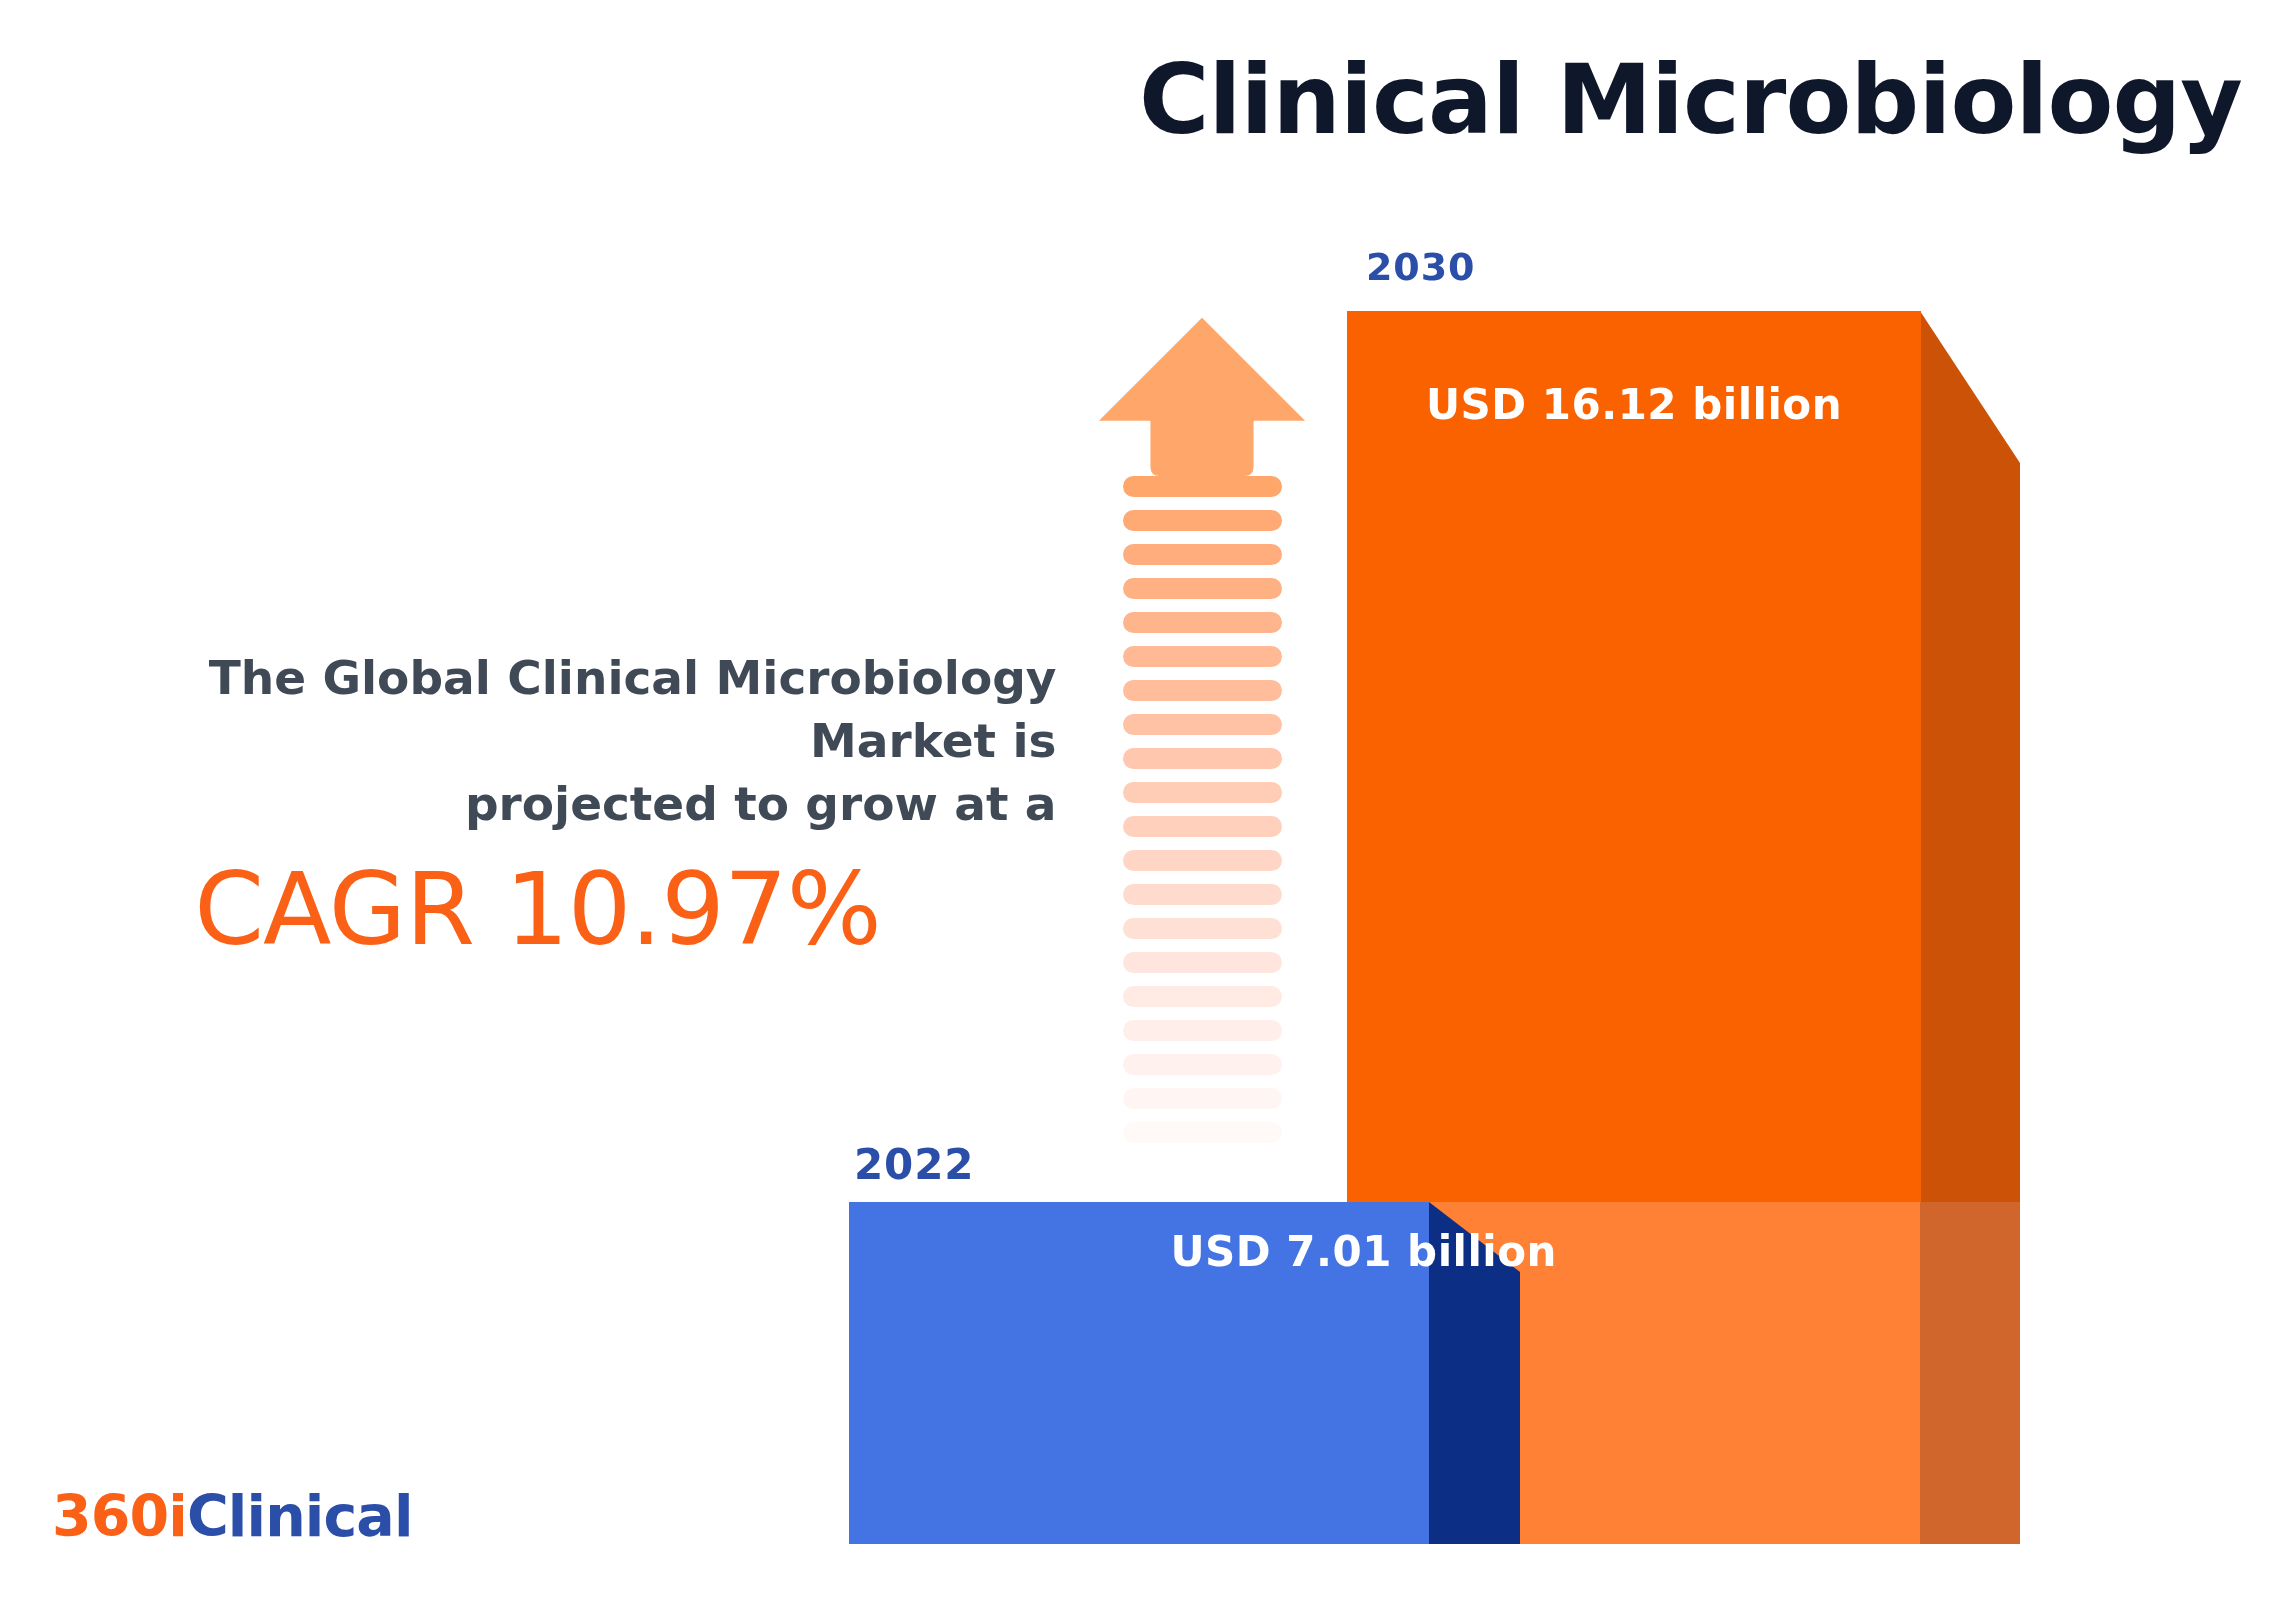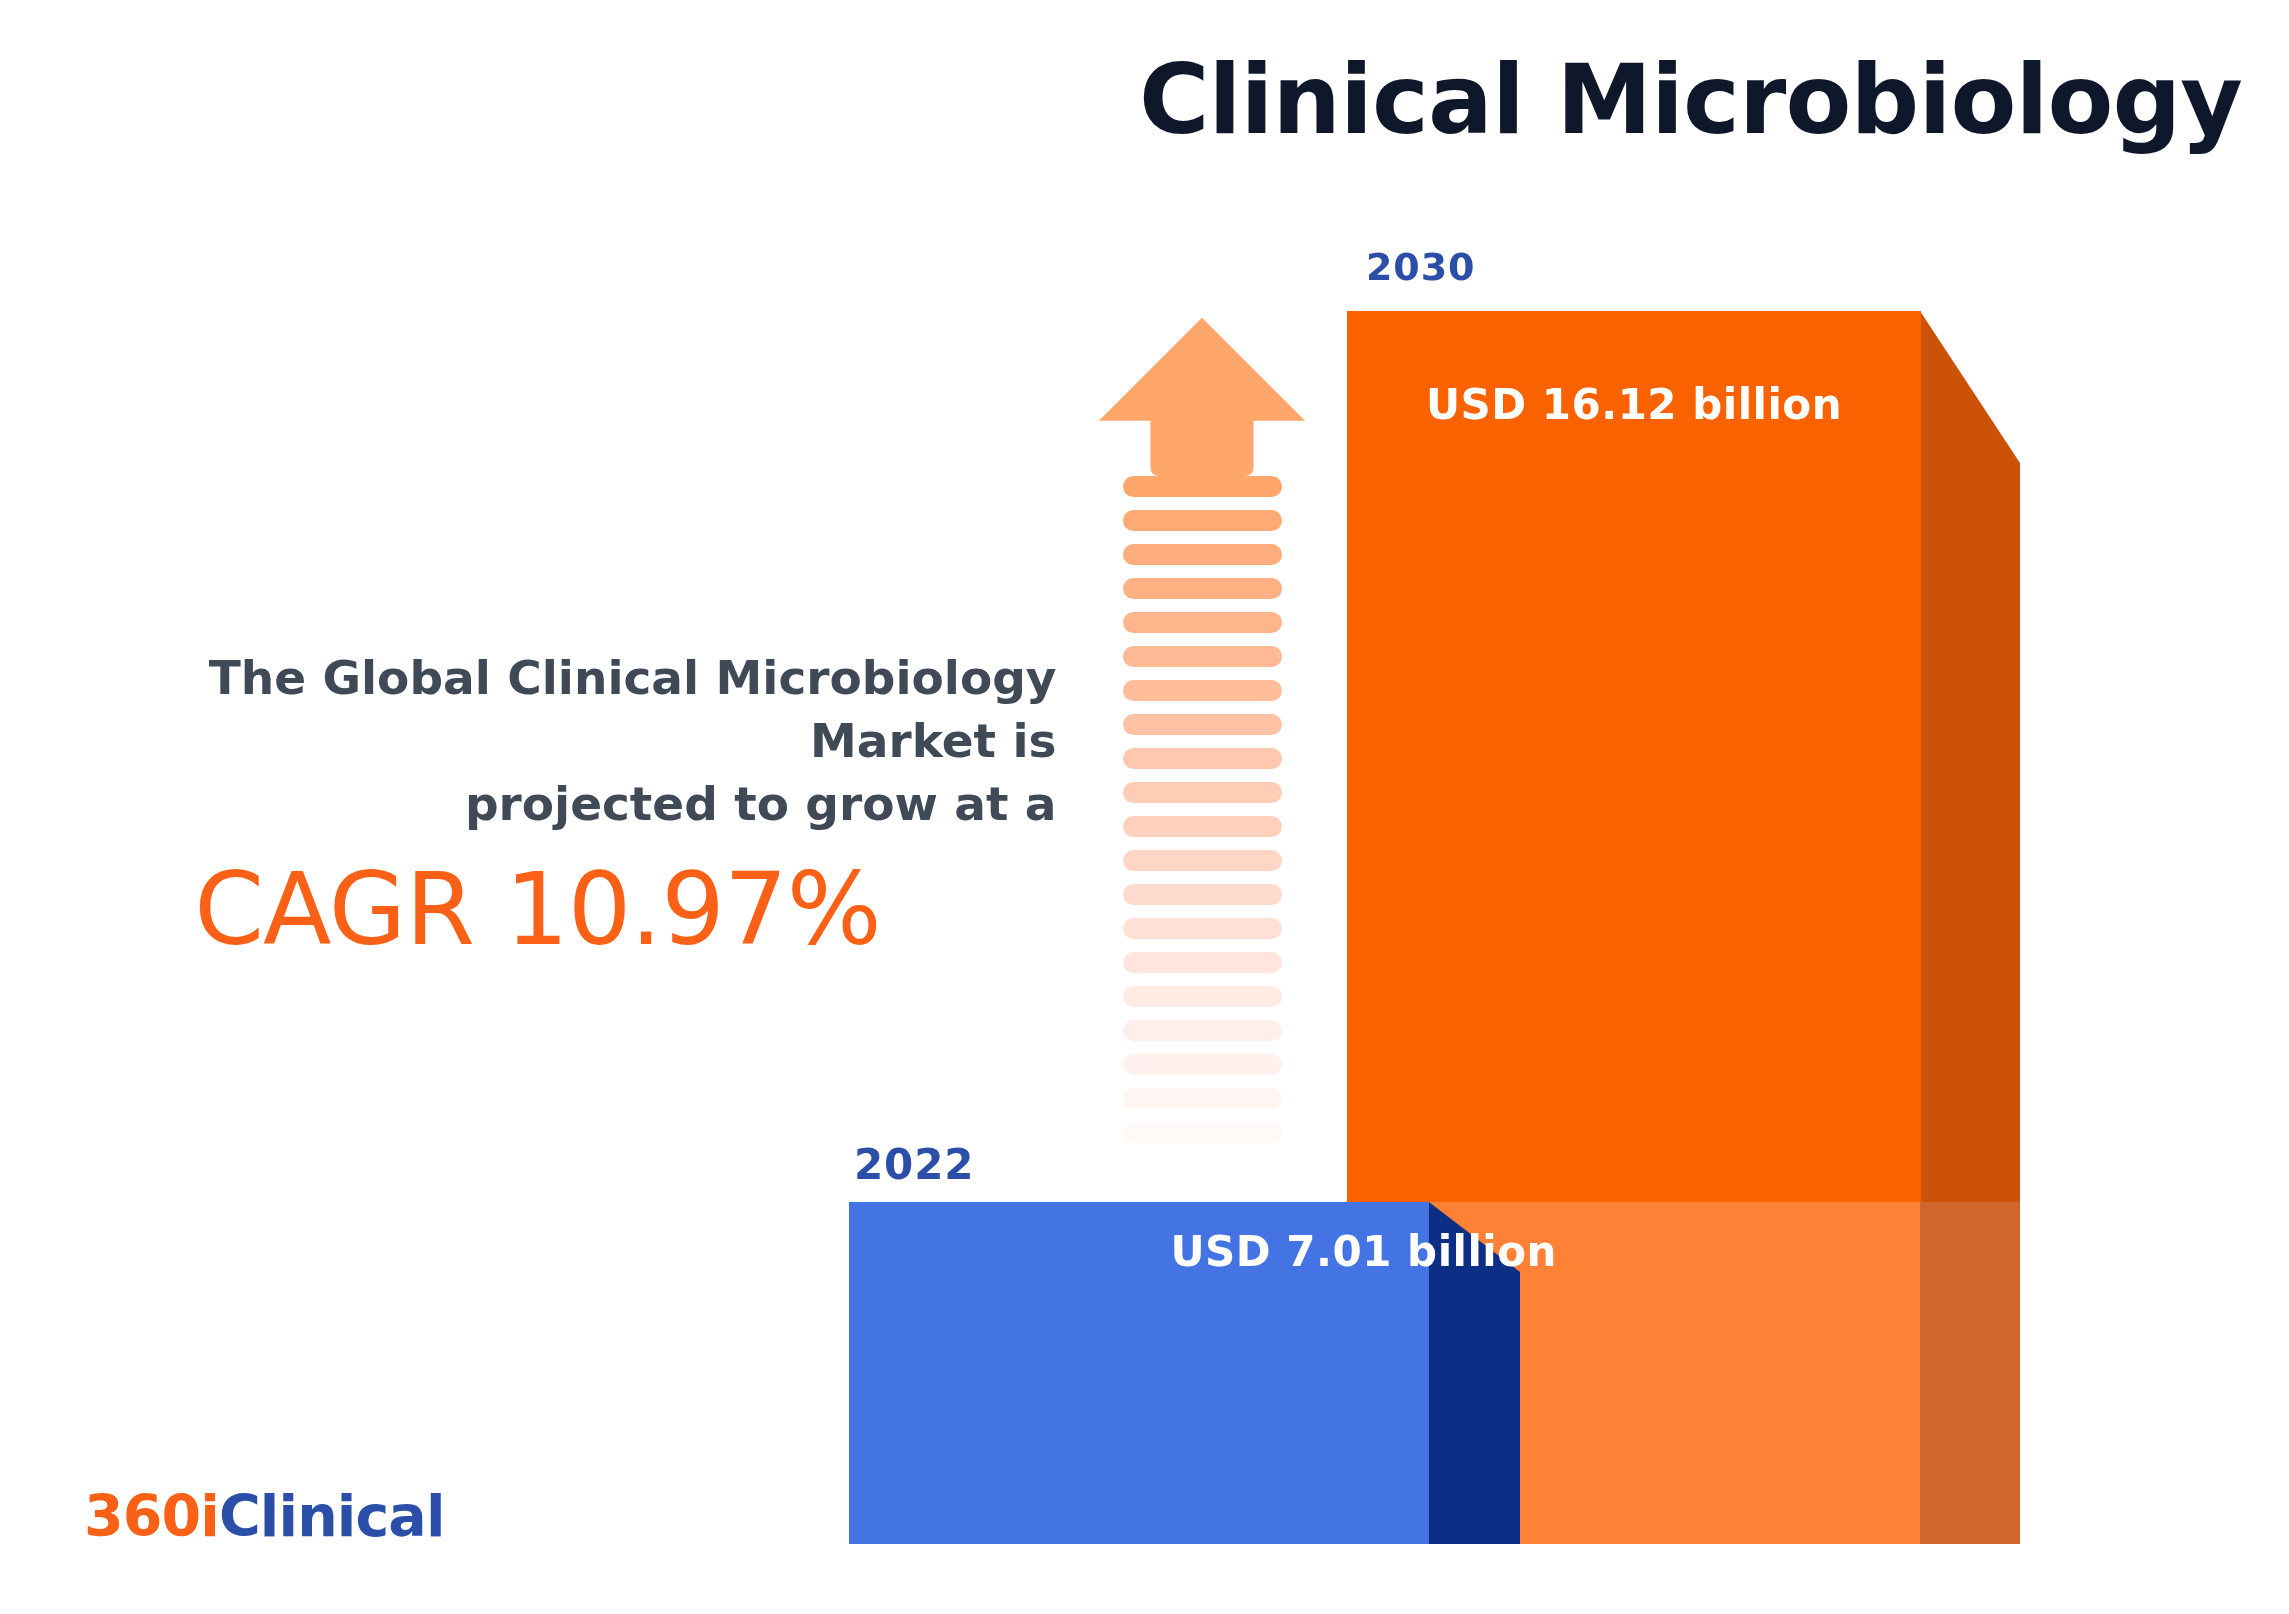--- a/index.html
+++ b/index.html
@@ -63,21 +63,21 @@
   
   #logo {
     position: absolute;
     left: 52px;
     top: 1483px;
     font-size: 57px;
     font-weight: 700;
     letter-spacing: -0.9px;
     white-space: nowrap;
   }
-  #logo-360i { color: #fa6117; margin-left: 32px; }
+  #logo-360i { color: #fa6117; }
   #logo-research { color: #2b4ea8; }
 
   
   #growth-arrow {
     position: absolute;
     left: 1095px;
     top: 314px;
     width: 214px;
     height: 775px;
   }

